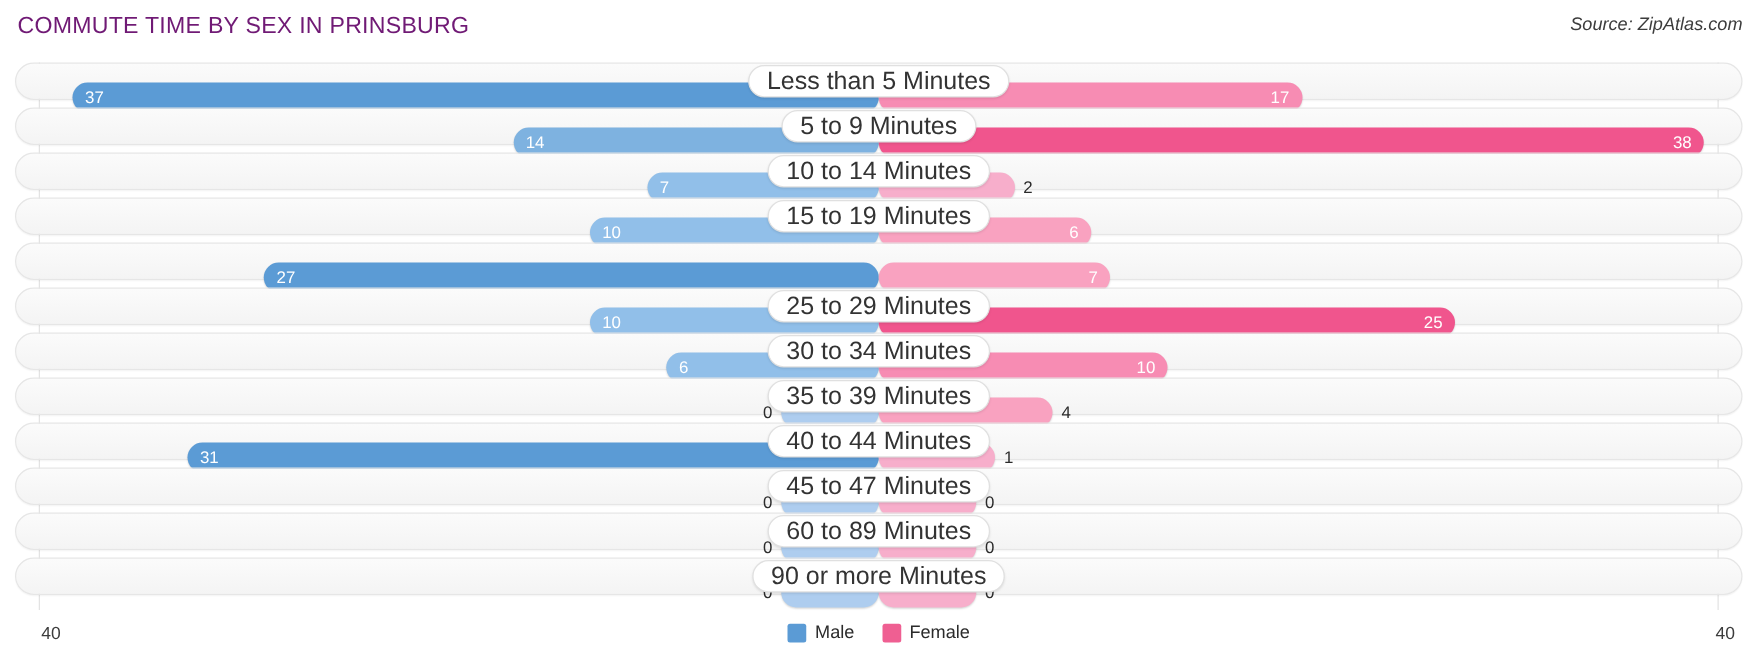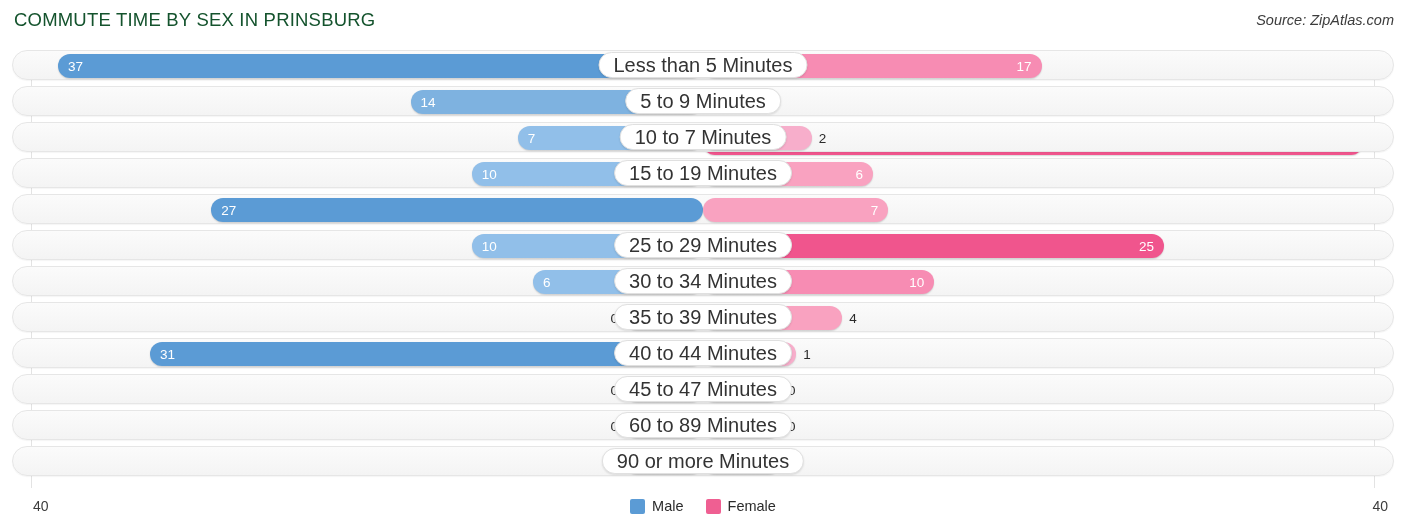--- a/index.html
+++ b/index.html
@@ -15,21 +15,21 @@
     width: 1406px;
     height: 523px;
     background: #ffffff;
   }
 
   
   .title {
     position: absolute;
     left: 14px; top: 9px;
     font-size: 18.5px;
-    color: #14532d;
+    color: #701a75;
     letter-spacing: .2px;
     white-space: nowrap;
   }
   .source {
     position: absolute;
     right: 12px; top: 12px;
     font-size: 14.5px;
     font-style: italic;
     color: #3c3c3c;
     white-space: nowrap;
@@ -58,24 +58,24 @@
     height: 30px;
     border-radius: 15px;
     background: linear-gradient(#fbfbfb, #f4f4f4);
     border: 1px solid #e6e6e6;
     box-shadow: 0 1px 1px rgba(0,0,0,.045);
   }
 
   
   .half {
     position: absolute;
-    top: 3px;
+    top: 15px;
     height: 24px;
     display: flex;
-    align-items: flex-start;
+    align-items: flex-end;
   }
   .half.left  { right: 50%; justify-content: flex-end; }
   .half.right { left: 50%;  justify-content: flex-start; }
 
   .bar {
     height: 24px;
     border-radius: 12px;
     position: relative;
     box-shadow: 0 1px 1.5px rgba(0,0,0,.16);
   }
@@ -180,21 +180,21 @@
           <div class="half left">
             <div class="bar l" style="width:185.3px;background:#91bfe9;">
               <span class="val in-l">7</span>
             </div>
           </div>
           <div class="half right">
             <div class="bar r" style="width:108.7px;background:#f7aecb;">
               <span class="val out-r">2</span>
             </div>
           </div>
-          <div class="cat">10 to 7 Minutes</div>
+          <div class="cat">10 to 14 Minutes</div>
         </div>
         <div class="row" style="top: 108px;">
           <div class="half left">
             <div class="bar l" style="width:231.3px;background:#91bfe9;">
               <span class="val in-l">10</span>
             </div>
           </div>
           <div class="half right">
             <div class="bar r" style="width:169.9px;background:#f9a2c0;">
               <span class="val in-r">6</span>

